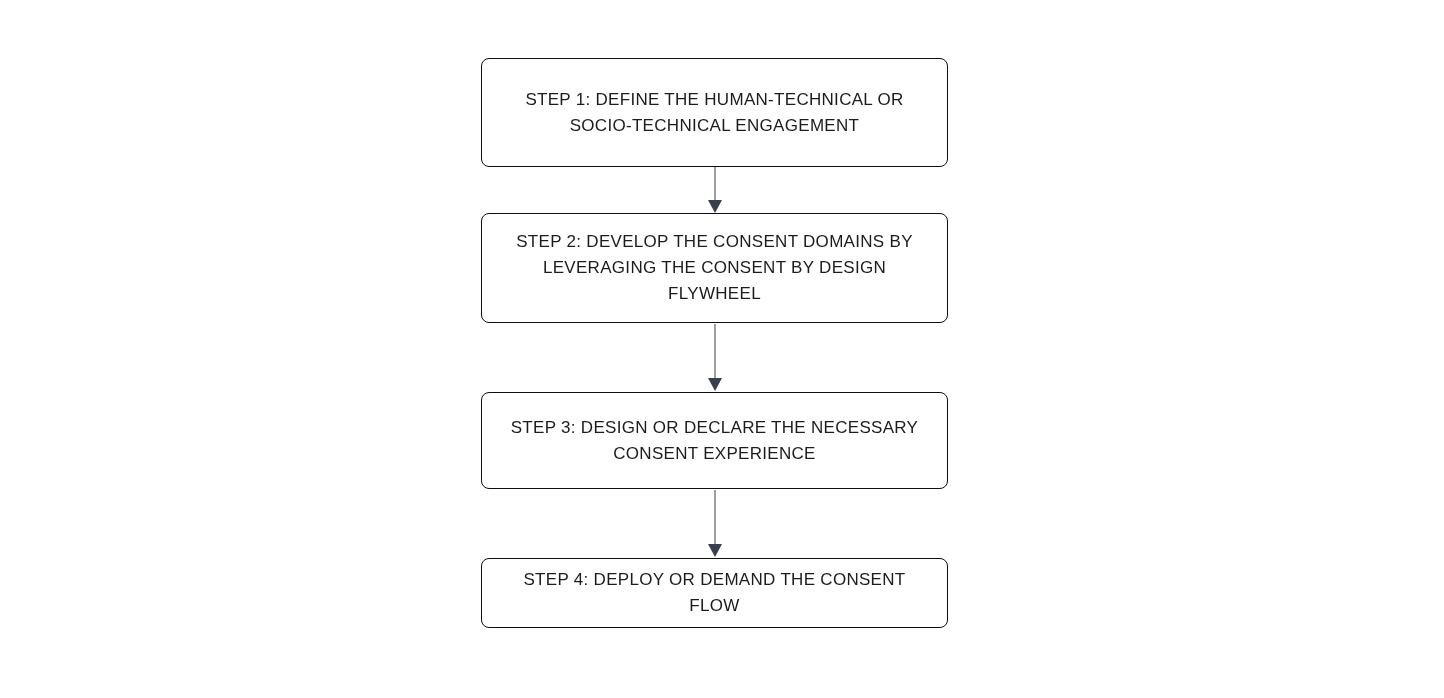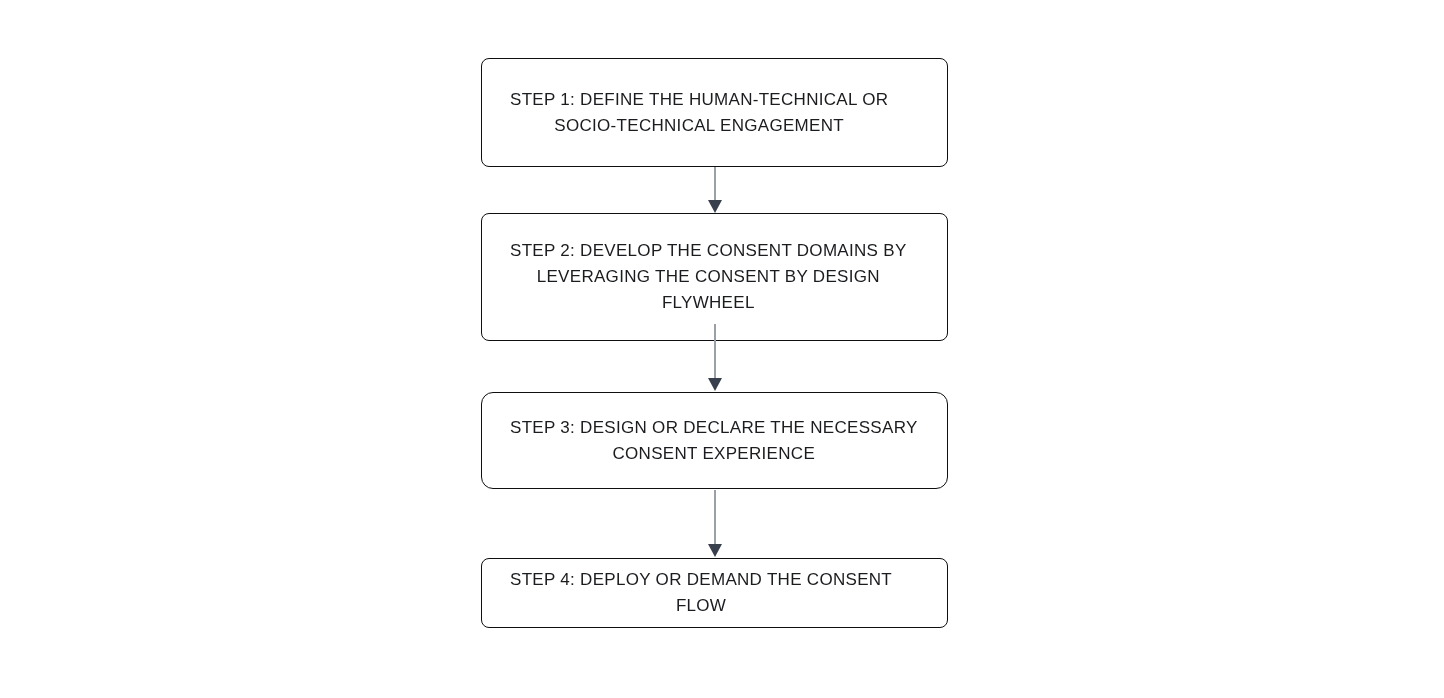--- a/index.html
+++ b/index.html
@@ -18,20 +18,21 @@
   .node {
     position: absolute;
     left: 481px;
     width: 467px;
     box-sizing: border-box;
     background: var(--node-fill, #ffffff);
     border: 1.5px solid var(--node-border, #0d0f10);
     border-radius: 8px;
     display: flex;
     align-items: center;
+    justify-content: center;
     padding: 6px 28px;
   }
   .node-label {
     color: var(--text, #1a1c1f);
     font-size: 17px;
     line-height: 26px;
     letter-spacing: 0.3px;
     text-align: center;
     white-space: pre-line;
   }
@@ -51,22 +52,22 @@
   .connector-arrowhead {
     width: 0;
     height: 0;
     border-left: 7px solid transparent;
     border-right: 7px solid transparent;
     border-top: 13px solid var(--arrow-head, #39404d);
     margin-top: -1px;
   }
   
   #node-0 { top: 58px;  height: 109px; }
-  #node-1 { top: 213px; height: 128px; }
-  #node-2 { top: 392px; height: 97px; border-radius: 12px;  }
+  #node-1 { top: 213px; height: 110px; }
+  #node-2 { top: 392px; height: 97px;  }
   #node-3 { top: 558px; height: 70px;  }
   #conn-0 { top: 167px; height: 46px; }
   #conn-1 { top: 324px; height: 67px; }
   #conn-2 { top: 490px; height: 67px; }
 </style>
 </head>
 <body>
 
 <div class="canvas" style="--bg: #ffffff; --node-fill: #ffffff; --node-border: #0d0f10; --text: #1a1c1f; --arrow-line: #9aa0a6; --arrow-head: #39404d;">
 

